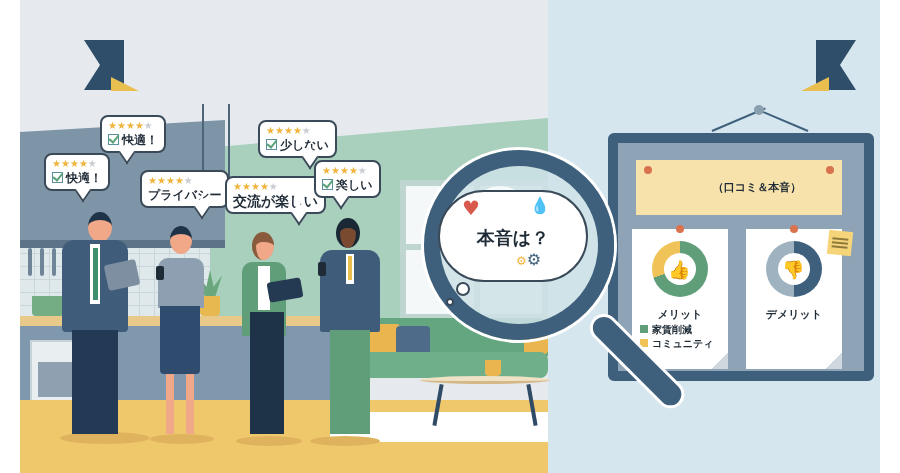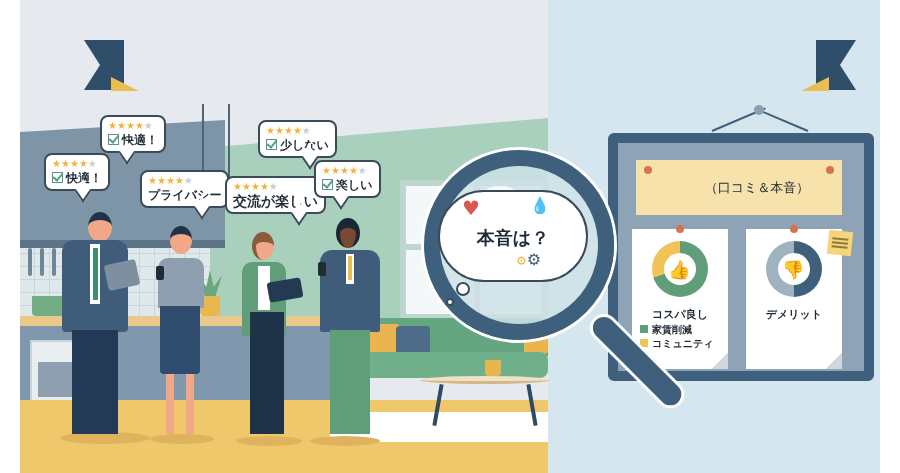--- a/index.html
+++ b/index.html
@@ -82,21 +82,21 @@
   .gear-l { color: #3f607c; }
 
   
   .hang-wire { position: absolute; left: 692px; top: 102px; width: 96px; height: 30px; border-top: none; z-index: 2; }
   .hang-wire::before { content:""; position:absolute; left:0; top:28px; width:58px; height:2px; background:#3f607c; transform-origin:left; transform: rotate(-23deg); }
   .hang-wire::after { content:""; position:absolute; right:0; top:28px; width:58px; height:2px; background:#3f607c; transform-origin:right; transform: rotate(23deg); }
   .nail { position:absolute; left: 734px; top: 105px; width: 10px; height: 10px; border-radius: 50%; background: #8aa0b0; z-index: 3; }
   .board { position: absolute; left: 588px; top: 133px; width: 266px; height: 248px; background: #8ea4b6; border: 10px solid #3f607c; border-radius: 6px; }
   .board-header { position: absolute; left: 18px; top: 17px; width: 206px; height: 55px; background: #f6e2aa; display:flex; flex-direction: column; align-items:center; justify-content:center; }
   .board-title { font-size: 15px; font-weight: bold; color: #1f2b36; line-height: 19px; }
-  .board-sub { font-size: 13px; font-weight: normal; color: #1f2b36; line-height: 14px; margin-left: 36px; }
+  .board-sub { font-size: 11px; font-weight: bold; color: #1f2b36; line-height: 14px; margin-left: 36px; }
   .pin { position:absolute; width: 8px; height: 8px; border-radius: 50%; background: #d8734e; }
   .card { position: absolute; top: 86px; width: 96px; height: 140px; background: #ffffff; }
   .card-fold { position:absolute; right:0; bottom:0; width: 16px; height: 16px; background: linear-gradient(135deg, #fff 50%, #cfd8de 50%); }
   .donut { position: absolute; left: 20px; top: 12px; width: 56px; height: 56px; border-radius: 50%; }
   .donut-hole { position:absolute; left: 12px; top: 12px; width: 32px; height: 32px; border-radius: 50%; background:#fff; display:flex; align-items:center; justify-content:center; font-size: 18px; }
   .card-title { position: absolute; left: 0; width: 100%; top: 78px; text-align: center; font-size: 11px; font-weight: bold; color: #1f2b36; }
   .legend { position: absolute; left: 8px; top: 94px; }
   .legend-item { font-size: 10px; font-weight: bold; color: #1f2b36; line-height: 14px; white-space: nowrap; }
   .swatch { display:inline-block; width: 8px; height: 8px; margin-right: 4px; vertical-align: 0; }
   .sticky { position: absolute; left: 210px; top: 88px; width: 24px; height: 24px; background: #f6d57a; transform: rotate(6deg); }
@@ -214,21 +214,21 @@
       <div class="board-sub">（口コミ＆本音）</div>
     </div>
 
     <div class="card" style="left:14px">
       <span class="pin" style="left:44px;top:-4px"></span>
       <div class="donut" style="background: conic-gradient(#5f9e78 0 70%, #f0c358 70% 100%);">
         <div class="donut-hole">
             <span style="color:#5f9e78">👍</span>
           </div>
       </div>
-      <div class="card-title">コスパ良し</div>
+      <div class="card-title">メリット</div>
       <div class="legend">
         <div class="legend-item"><span class="swatch" style="background:#5f9e78"></span><span>家賃削減</span></div>
         <div class="legend-item"><span class="swatch" style="background:#f0c358"></span><span>コミュニティ</span></div>
       </div>
       <div class="card-fold"></div>
     </div>
 
     <div class="card" style="left:128px">
       <span class="pin" style="left:44px;top:-4px"></span>
       <div class="donut" style="background: conic-gradient(#3f607c 0 50%, #9fb2c0 50% 100%);">

